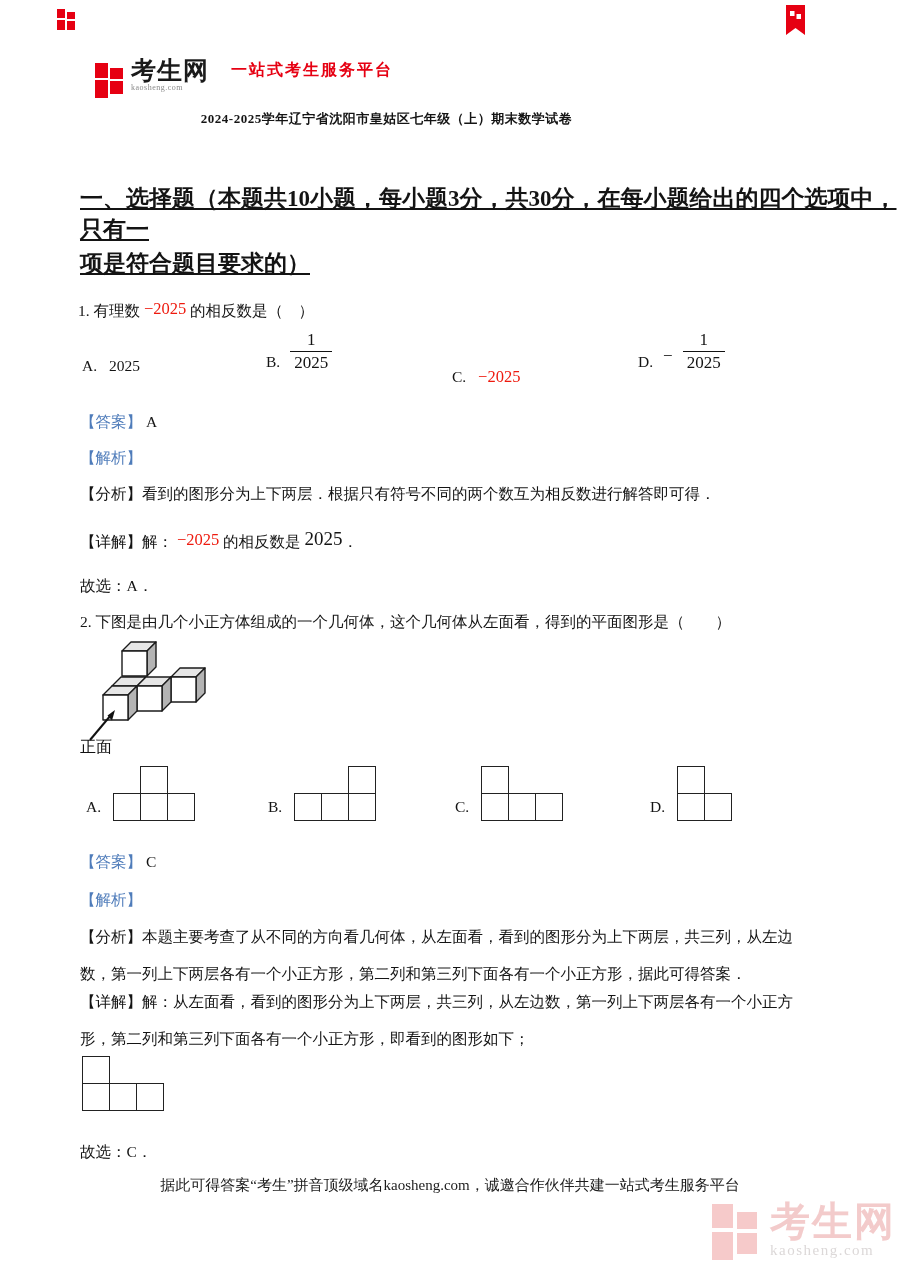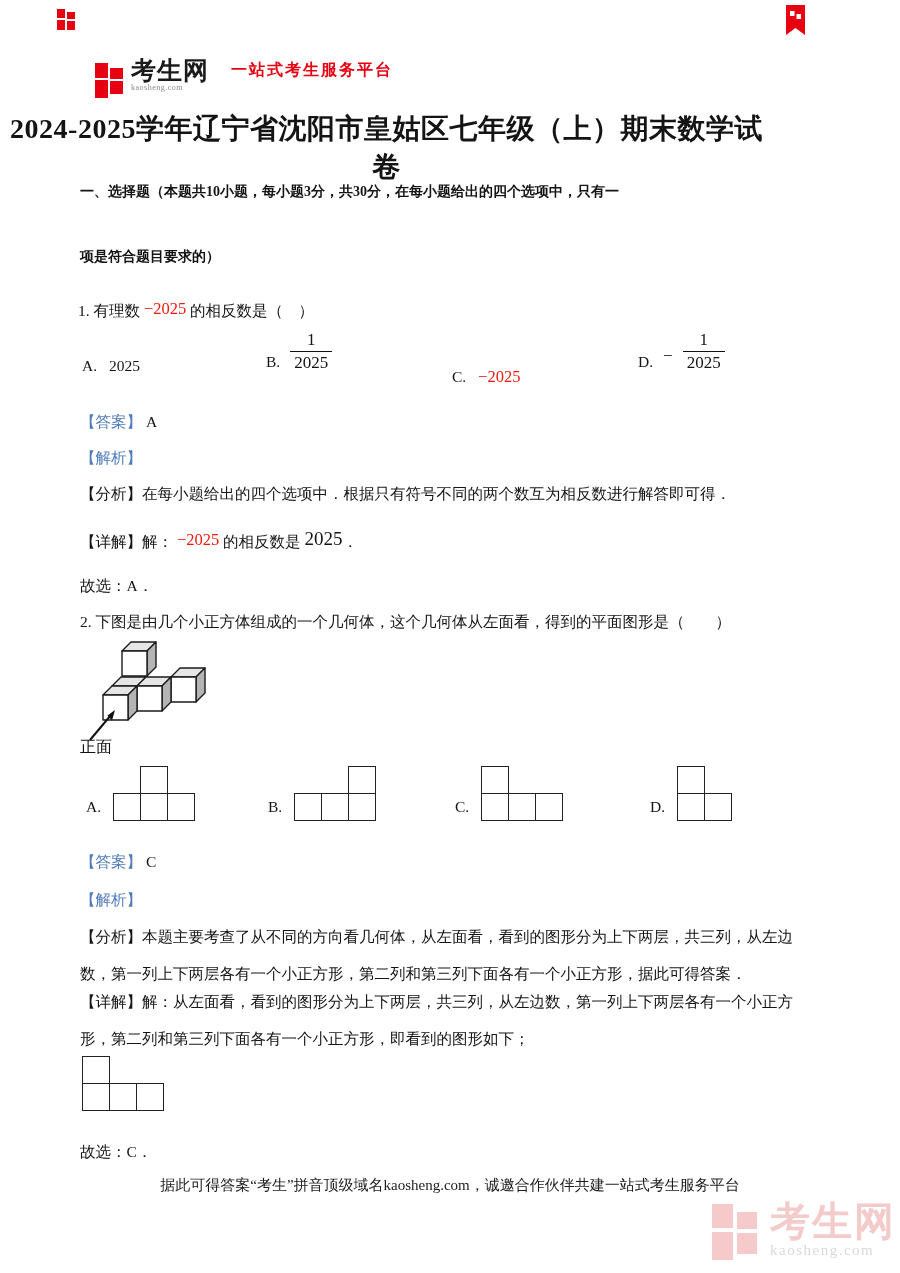--- a/index.html
+++ b/index.html
@@ -5,22 +5,22 @@
   html,body{margin:0;padding:0;background:#fff;}
   #page{position:relative;width:900px;height:1273px;background:#fff;overflow:hidden;
         font-family:"Liberation Serif","DejaVu Serif",serif;color:#141414;}
   .abs{position:absolute;}
   .body-text{font-size:15.5px;line-height:1.4;}
   .blue{color:var(--label-blue);}
   .mred{color:var(--math-red);}
   .math-raised{color:var(--math-red);font-size:16.5px;vertical-align:2px;}
   .math-big{font-size:19px;vertical-align:2px;}
   
-  .title{top:110px;left:0;width:773px;text-align:center;font-size:28px;font-weight:bold;letter-spacing:.5px;}
-  .sec{font-size:14px;font-weight:bold;}
+  .title{top:110px;left:0;width:773px;text-align:center;font-size:13px;font-weight:bold;letter-spacing:.5px;}
+  .sec{font-size:23px;font-weight:bold;text-decoration:underline;}
   
   .frac{display:inline-block;text-align:center;font-size:17px;line-height:1.3;}
   .frac .num{display:block;padding:0 4px;}
   .frac .den{display:block;border-top:1.5px solid #111;padding:0 4px;}
   .optflex{display:flex;gap:10px;}
   .optflex .lbl{align-self:flex-end;padding-bottom:3px;font-size:15.5px;}
   .optflex .minus{align-self:center;margin-top:8px;font-size:17px;}
   .cell{position:absolute;width:28px;height:28px;box-sizing:border-box;
         border:1.6px solid #222;background:#fff;}
   .opt2{display:flex;}
@@ -100,21 +100,21 @@
       <span class="den">2025</span>
     </span>
   </div>
 
   <div class="abs body-text" style="left:80px;top:411px">
     <span class="blue">【答案】</span>
     <span>A</span>
   </div>
   <div class="abs body-text blue" style="left:80px;top:447px">【解析】</div>
   <div class="abs body-text" style="left:80px;top:483px">
-    <span>【分析】</span><span>在每小题给出的四个选项中．根据只有符号不同的两个数互为相反数进行解答即可得．</span>
+    <span>【分析】</span><span>看到的图形分为上下两层．根据只有符号不同的两个数互为相反数进行解答即可得．</span>
   </div>
   <div class="abs body-text" style="left:80px;top:526px">
     <span>【详解】</span><span>解：</span>
     <span class="math-raised">−2025</span>
     <span>的相反数是</span>
     <span class="math-big">2025</span><span>．</span>
   </div>
   <div class="abs body-text" style="left:80px;top:575px">故选：A．</div>
 
   <div class="abs body-text" style="left:80px;top:611px">2. 下图是由几个小正方体组成的一个几何体，这个几何体从左面看，得到的平面图形是（　　）</div>

